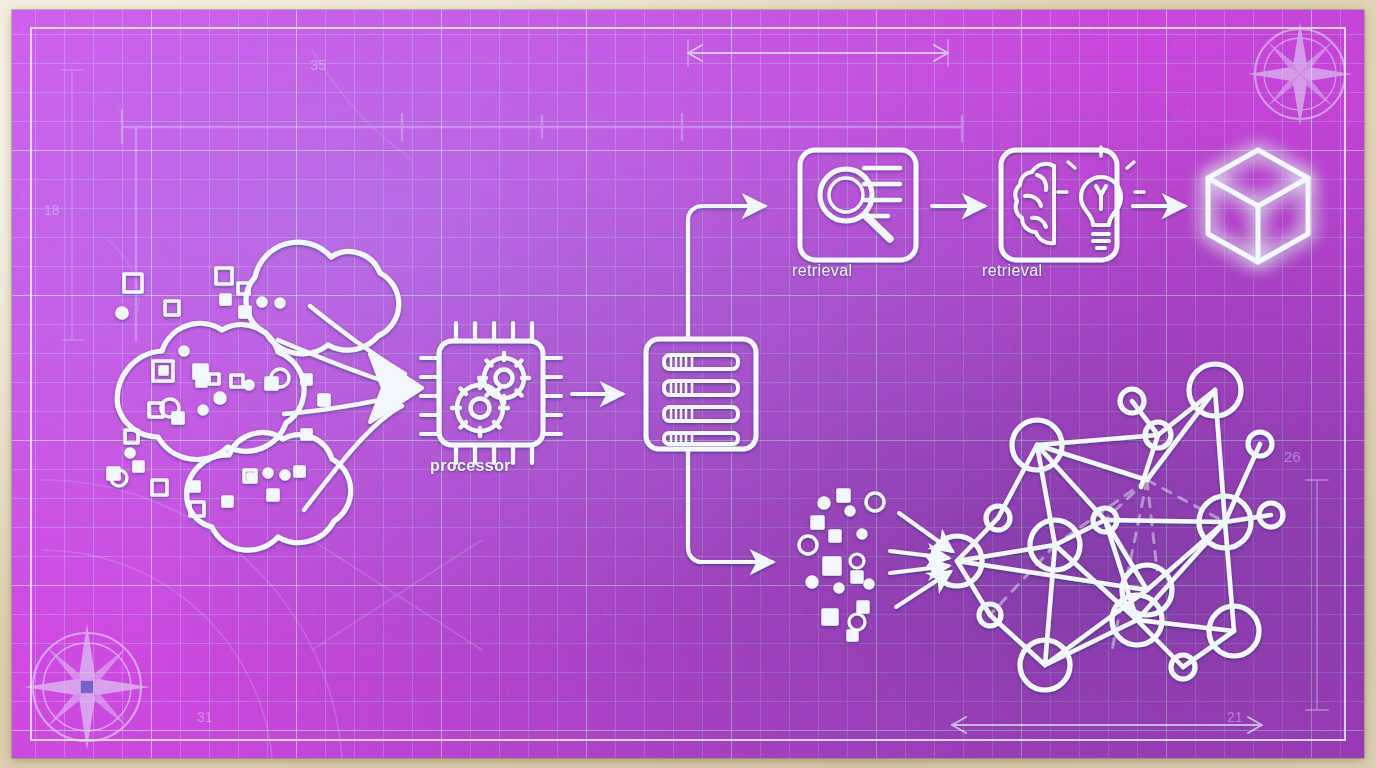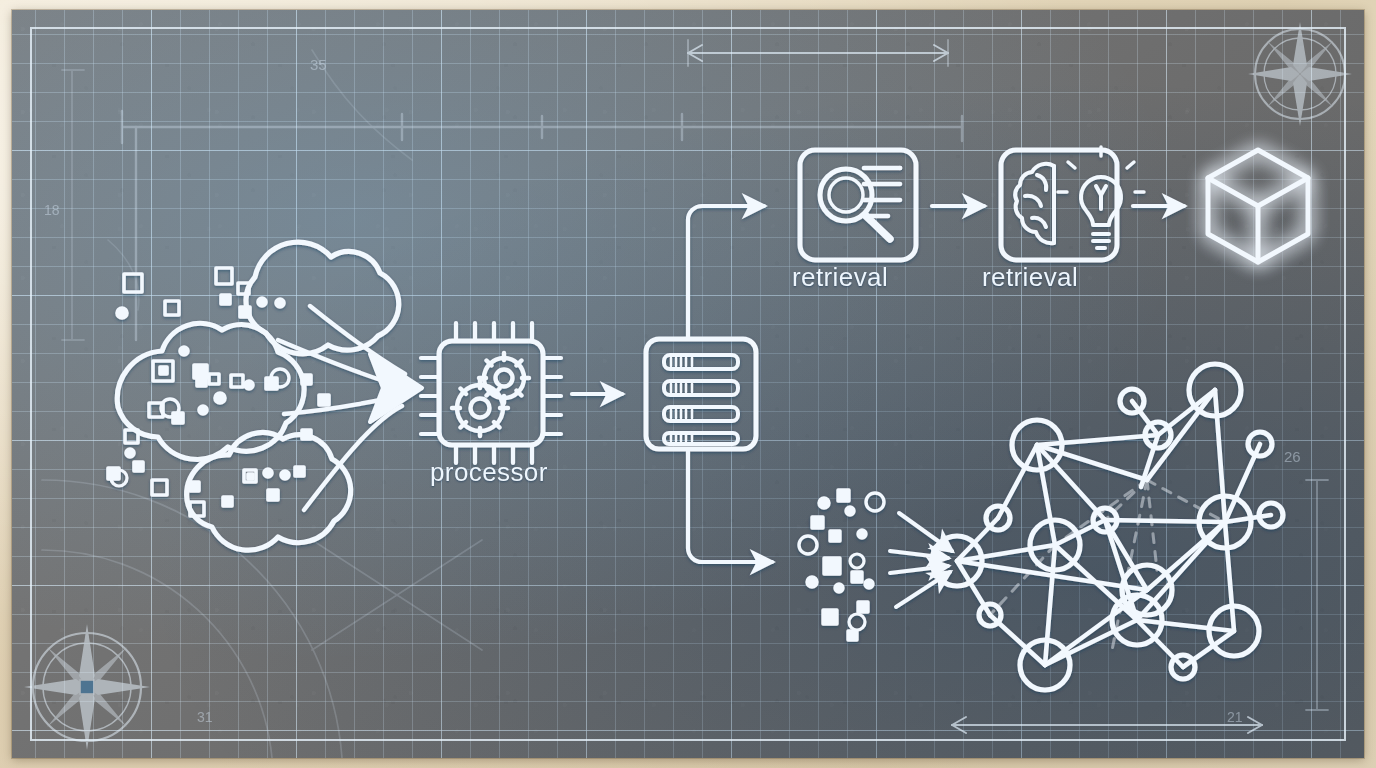--- a/index.html
+++ b/index.html
@@ -22,21 +22,21 @@
       radial-gradient(ellipse at 5% 92%, rgba(205,185,150,.5), rgba(255,255,255,0) 50%),
       linear-gradient(118deg,#efe4cd 0%,#e6d9be 40%,#ded0b2 72%,#eae0c8 100%);
     pointer-events:none;
   }
 
   
   #blueprint{
     position:absolute;
     left:12px;top:10px;
     width:1352px;height:748px;
-    background:#737373;
+    background:#d946ef;
     overflow:hidden;
     box-shadow:0 0 0 1px rgba(120,100,70,.35), 0 2px 9px rgba(70,55,30,.35);
   }
   #blueprint-shade{
     position:absolute;inset:0;
     background:
       radial-gradient(ellipse at 25% 28%, rgba(120,180,225,.30), rgba(0,0,0,0) 58%),
       radial-gradient(ellipse at 80% 75%, rgba(18,55,92,.34), rgba(0,0,0,0) 62%),
       linear-gradient(140deg, rgba(255,255,255,.07), rgba(0,0,0,.16));
     pointer-events:none;
@@ -78,21 +78,21 @@
     border:2.5px solid rgba(232,244,253,.80);
     pointer-events:none;
   }
 
   .svg-layer{position:absolute;inset:0;width:1352px;height:748px;overflow:visible;}
 
   .label{
     position:absolute;
     color:#eef6fd;
     font-family:"Liberation Sans",sans-serif;
-    font-size:26px;
+    font-size:16px;
     letter-spacing:.4px;
     text-shadow:0 1px 2px rgba(13,48,84,.55);
     white-space:nowrap;
     user-select:none;
     text-align:center;
   }
 </style>
 </head>
 <body>
 
@@ -482,17 +482,17 @@
             <circle cx="1033" cy="655" r="25"></circle>
             <circle cx="1135" cy="580" r="25"></circle>
             <circle cx="1222" cy="621" r="25"></circle>
             <circle cx="1171" cy="657" r="12"></circle>
             <circle cx="1125" cy="610" r="25"></circle>
           </g>
         </g>
       </g>
     </svg>
 
-    <div class="label" style="left:418px;top:447px;">processor</div>
+    <div class="label" style="left:418px;top:447px;font-weight:bold;">processor</div>
     <div class="label" style="left:780px;top:252px;">retrieval</div>
     <div class="label" style="left:970px;top:252px;">retrieval</div>
   </div>
 </div>
 
 </body></html>

